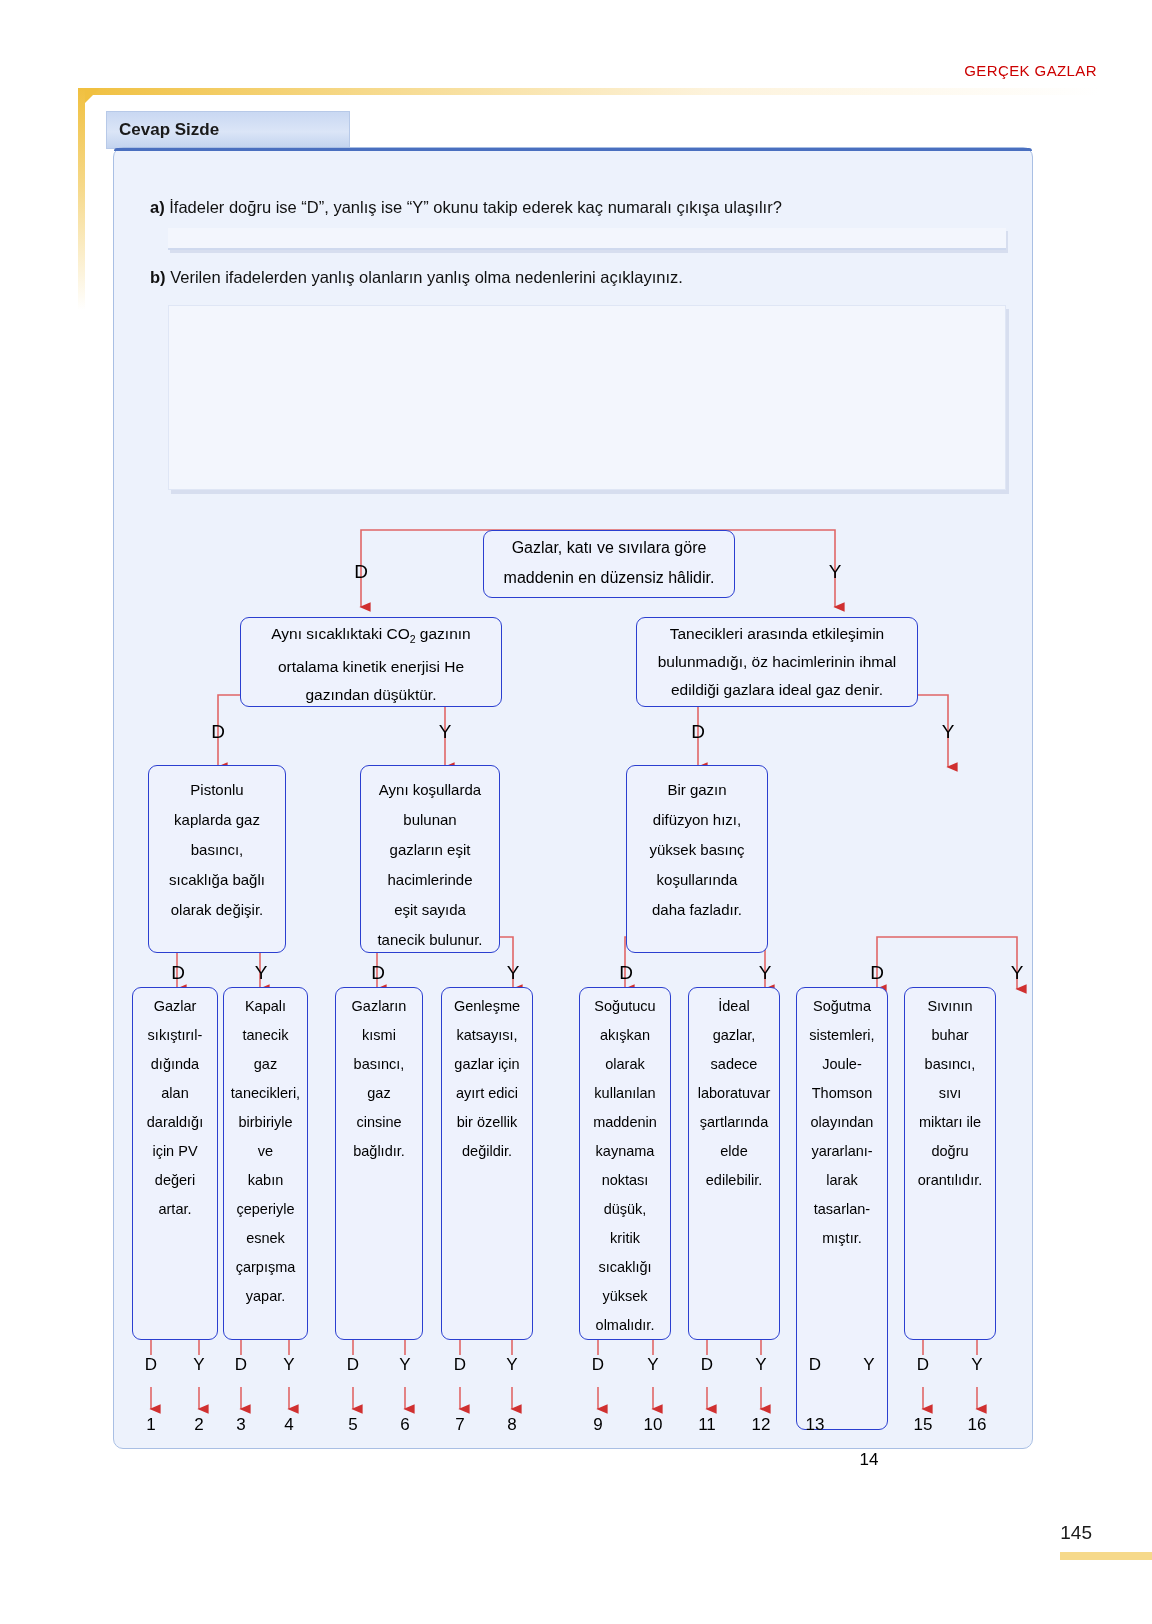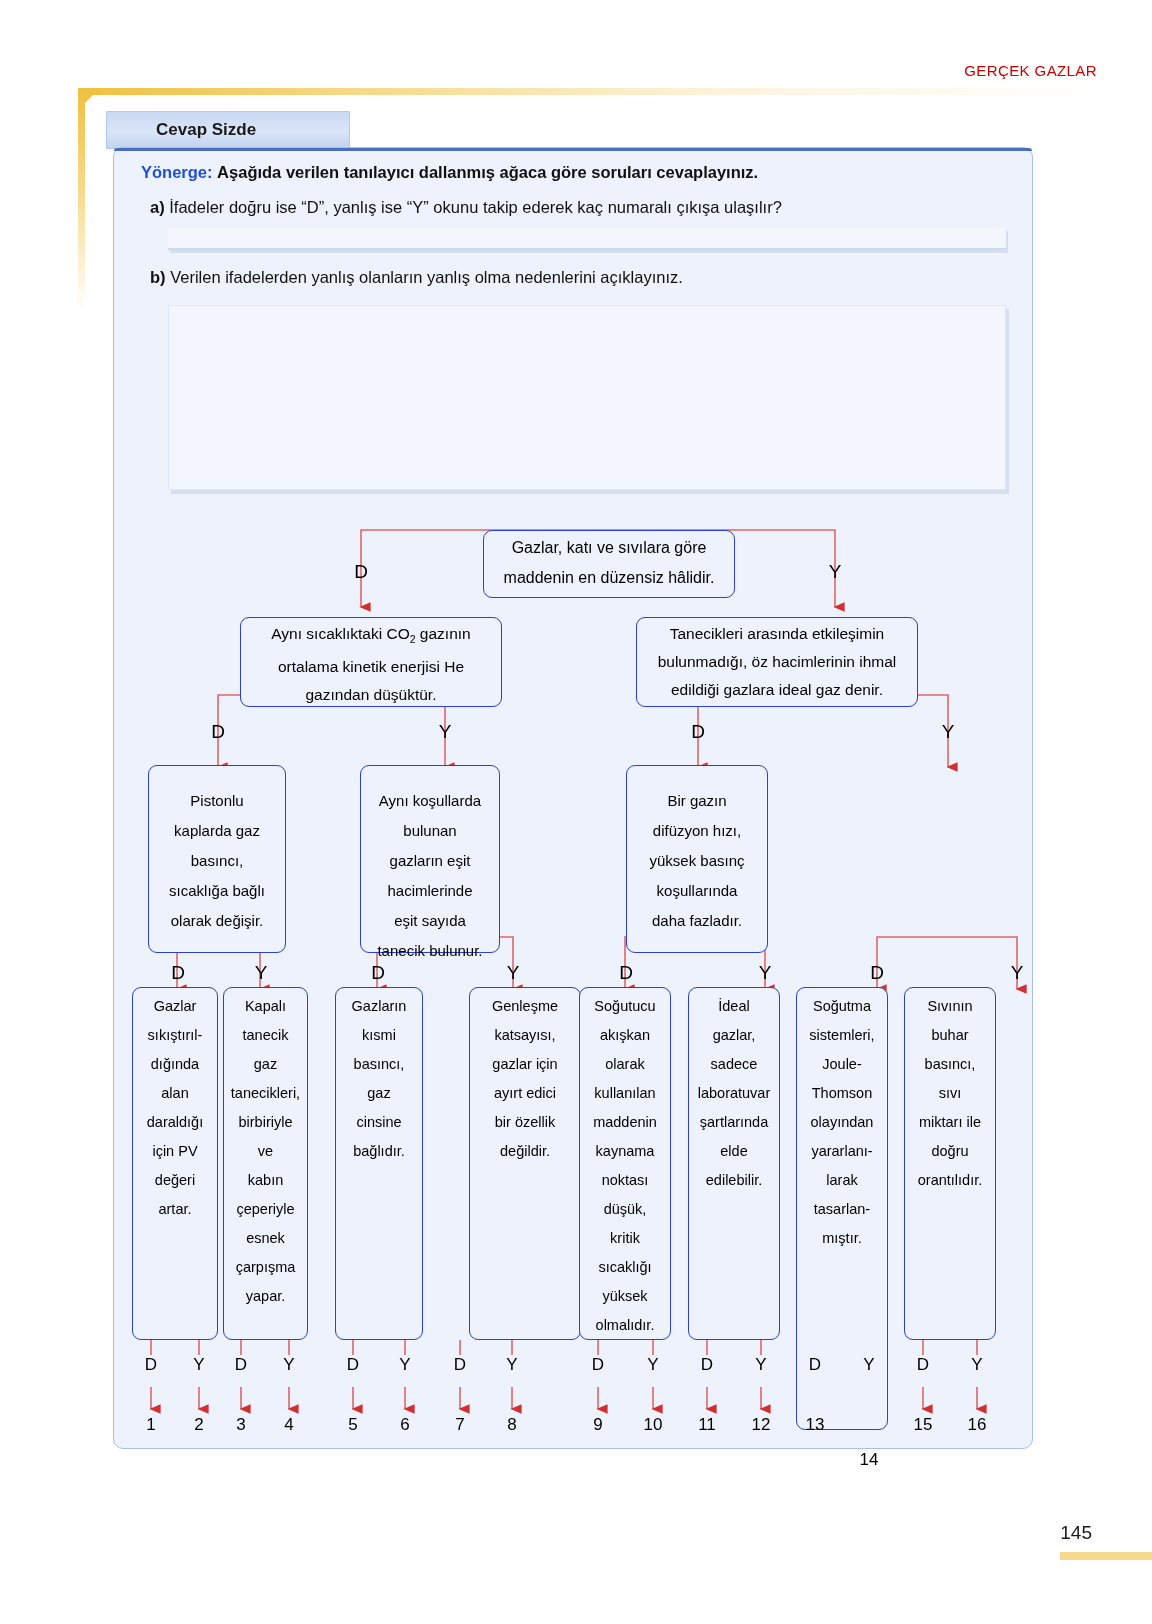--- a/index.html
+++ b/index.html
@@ -31,21 +31,21 @@
     position: absolute; left: 78px; top: 88px; width: 7px; height: 222px;
     background: linear-gradient(to bottom,#f0c040 0%, #f6d98a 45%, #ffffff 100%);
   }
 
   
   .tab {
     position: absolute; left: 106px; top: 111px;
     width: 244px; height: 38px;
     background: linear-gradient(to bottom,#c9d8f2 0%, #dbe5f7 55%, #c2d3ef 100%);
     border: 1px solid #b7c9e8;
-    display: flex; align-items: center; padding-left: 37px;
+    display: flex; align-items: center;
   }
   .tab-label {
     padding-left: 12px; font-size: 17px; font-weight: bold; color: #1a1a1a;
   }
 
   
   .panel {
     position: absolute; left: 113px; top: 147px;
     width: 920px; height: 1302px;
     background: #edf2fc;
@@ -90,21 +90,21 @@
     display: flex; flex-direction: column;
     align-items: center; justify-content: flex-start;
     text-align: center;
     color: #000;
     padding-top: 3px;
   }
   .node .ln { display:block; width:100%; }
 
   .node.root { font-size: 16px; line-height: 30px; padding-top: 2px; }
   .node.lvl2 { font-size: 15.5px; line-height: 28px; padding-top: 2px; }
-  .node.lvl3 { font-size: 15px; line-height: 30px; padding-top: 20px; }
+  .node.lvl3 { font-size: 15px; line-height: 30px; padding-top: 9px; }
   .node.leaf { font-size: 14.5px; line-height: 29px; padding-top: 4px; }
 
   .node sub { font-size: 10.5px; vertical-align: sub; }
 
   .branch-label {
     position: absolute; font-size: 19px; color: #000;
     text-align: center; width: 26px;
   }
   .exit-label {
     position: absolute; font-size: 17px; color: #000;
@@ -136,24 +136,20 @@
   <div class="left-bar"></div>
 
   <div class="tab">
     <span class="tab-label">Cevap Sizde</span>
   </div>
 
   <div class="panel">
     <div class="panel-inner-line"></div>
   </div>
 
-  <div class="yonerge">
-    <span class="lbl">Yönerge:</span>
-    <span class="txt">Aşağıda verilen tanılayıcı dallanmış ağaca göre soruları cevaplayınız.</span>
-  </div>
 
   <div class="q-a">
     <b>a)</b>
     <span>İfadeler doğru ise “D”, yanlış ise “Y” okunu takip ederek kaç numaralı çıkışa ulaşılır?</span>
   </div>
   <div class="ansbox-a"></div>
 
   <div class="q-b">
     <b>b)</b>
     <span>Verilen ifadelerden yanlış olanların yanlış olma nedenlerini açıklayınız.</span>
@@ -330,21 +326,21 @@
 
     <div class="node leaf" style="left:222px; top:840px; width:88px; height:353px;">
       <span class="ln">Gazların</span>
       <span class="ln">kısmi</span>
       <span class="ln">basıncı,</span>
       <span class="ln">gaz</span>
       <span class="ln">cinsine</span>
       <span class="ln">bağlıdır.</span>
     </div>
 
-    <div class="node leaf" style="left:328px; top:840px; width:112px; height:353px;margin-left:28px;">
+    <div class="node leaf" style="left:328px; top:840px; width:92px; height:353px;">
       <span class="ln">Genleşme</span>
       <span class="ln">katsayısı,</span>
       <span class="ln">gazlar için</span>
       <span class="ln">ayırt edici</span>
       <span class="ln">bir özellik</span>
       <span class="ln">değildir.</span>
     </div>
 
     <div class="node leaf" style="left:466px; top:840px; width:92px; height:353px;">
       <span class="ln">Soğutucu</span>

